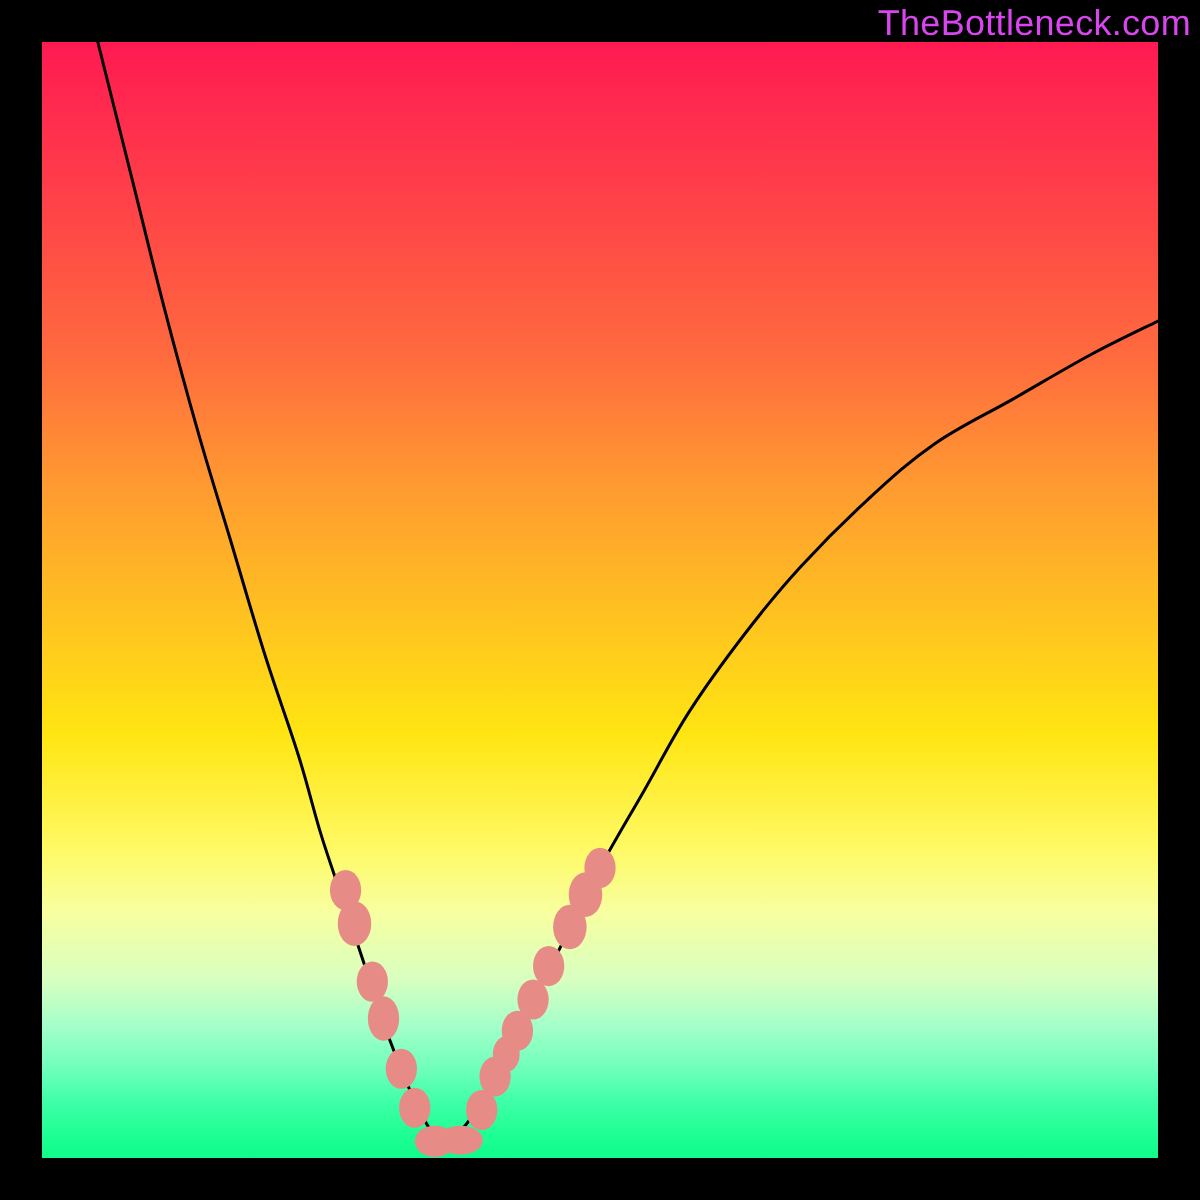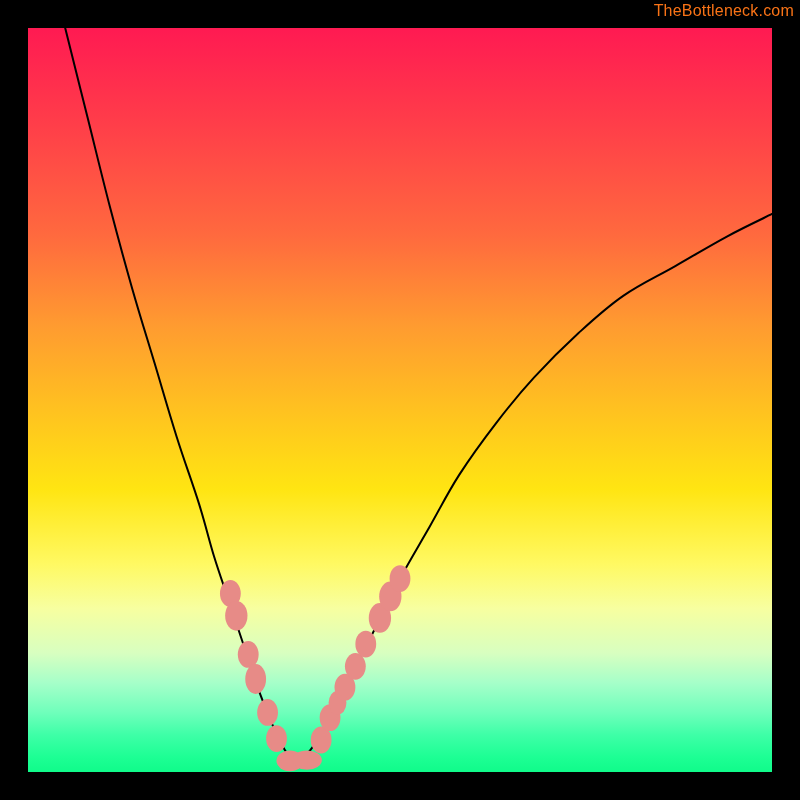--- a/index.html
+++ b/index.html
@@ -46,22 +46,22 @@
       #10fb8a 100%);
   }
   svg.curve {
     position: absolute;
     inset: 0;
   }
   .watermark {
     position: absolute;
     top: 2px;
     right: 6px;
-    color: #f97316;
-    font-size: 16px;
+    color: #d946ef;
+    font-size: 24px;
     letter-spacing: 0.2px;
     margin-left: 12px;
   }
 </style>
 </head>
 <body>
 
 <div class="frame">
   <div class="plot">
     <div class="gradient"></div>

